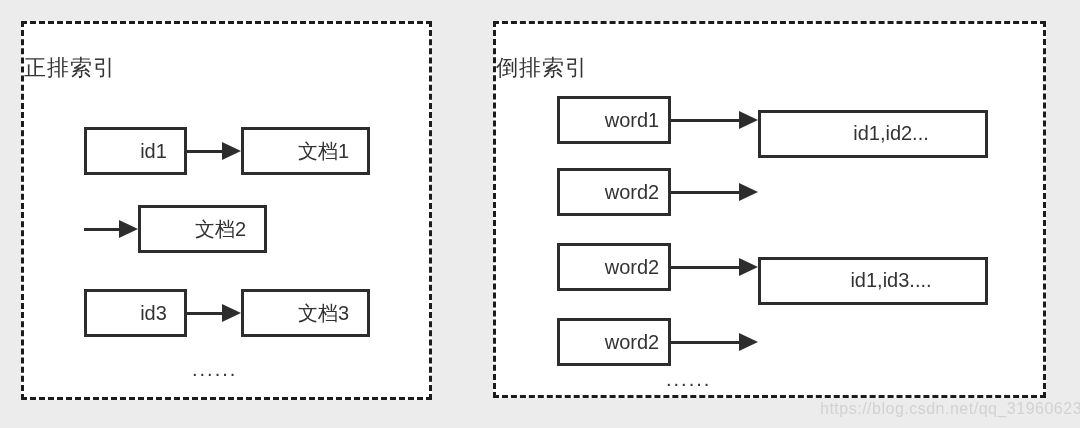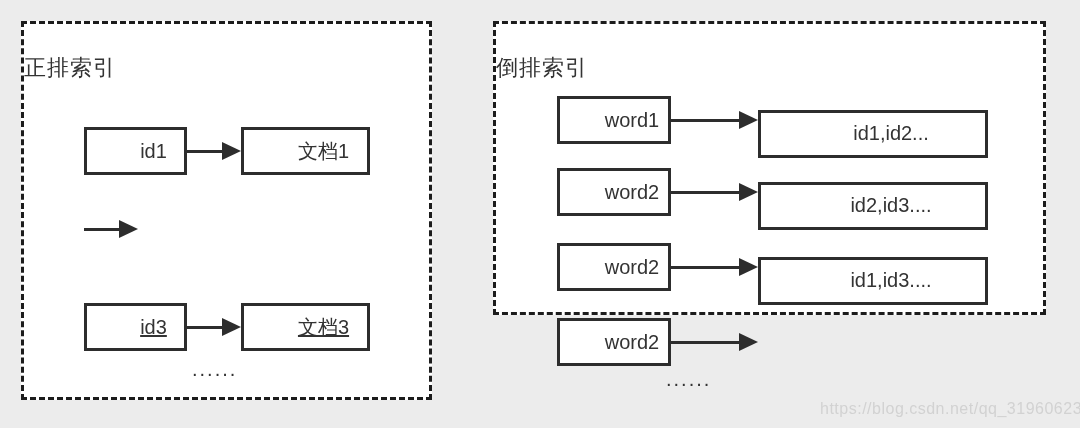--- a/index.html
+++ b/index.html
@@ -6,29 +6,29 @@
   .canvas{
     position:relative;width:1080px;height:428px;background:#ececec;
     font-family:"Liberation Sans","DejaVu Sans",sans-serif;color:#333;
     overflow:hidden;
   }
   .panel{
     position:absolute;background:#ffffff;border:3px dashed #1c1c1c;
     box-sizing:border-box;
   }
   .panel-left{left:21px;top:21px;width:411px;height:379px;}
-  .panel-right{left:493px;top:21px;width:553px;height:294px;}
+  .panel-right{left:493px;top:21px;width:553px;height:377px;}
   .title{
     position:absolute;left:0;right:0;top:29px;margin:0;text-align:left;
     font-size:22px;font-weight:400;color:#333;letter-spacing:1px;
   }
   .row{position:absolute;display:flex;align-items:center;height:48px;}
   .panel-left  .row{left:60px;text-align:center;}
   .panel-right .row{left:61px;}
-  .panel-left  .row-1{top:103px;} .panel-left  .row-2{top:181px;} .panel-left  .row-3{top:279px;text-decoration:underline;}
+  .panel-left  .row-1{top:103px;} .panel-left  .row-2{top:181px;} .panel-left  .row-3{top:265px;}
   .panel-right .row-1{top:72px;}  .panel-right .row-2{top:144px;}
   .panel-right .row-3{top:219px;} .panel-right .row-4{top:294px;}
   .box{
     box-sizing:border-box;height:48px;background:#fff;border:3px solid #2d2d2d;
     display:flex;align-items:center;justify-content:center;
     font-size:20px;color:#333;white-space:nowrap;padding-left:36px;
   }
   .panel-left  .kbox{width:103px;}
   .panel-left  .arrow{width:54px;}
   .panel-left  .vbox{width:129px;}
@@ -69,20 +69,23 @@
       <div class="box vbox">
         <span>文档1</span>
       </div>
     </div>
 
     <div class="row row-2">
       <div class="arrow">
           <i class="line"></i>
           <i class="head"></i>
         </div>
+      <div class="box vbox">
+        <span>文档2</span>
+      </div>
     </div>
 
     <div class="row row-3">
       <div class="box kbox">
         <span>id3</span>
       </div>
       <div class="arrow">
           <i class="line"></i>
           <i class="head"></i>
         </div>
@@ -111,23 +114,20 @@
     </div>
 
     <div class="row row-2">
       <div class="box kbox">
         <span>word2</span>
       </div>
       <div class="arrow">
           <i class="line"></i>
           <i class="head"></i>
         </div>
-      <div class="box vbox">
-        <span>id2,id3....</span>
-      </div>
     </div>
 
     <div class="row row-3">
       <div class="box kbox">
         <span>word2</span>
       </div>
       <div class="arrow">
           <i class="line"></i>
           <i class="head"></i>
         </div>

